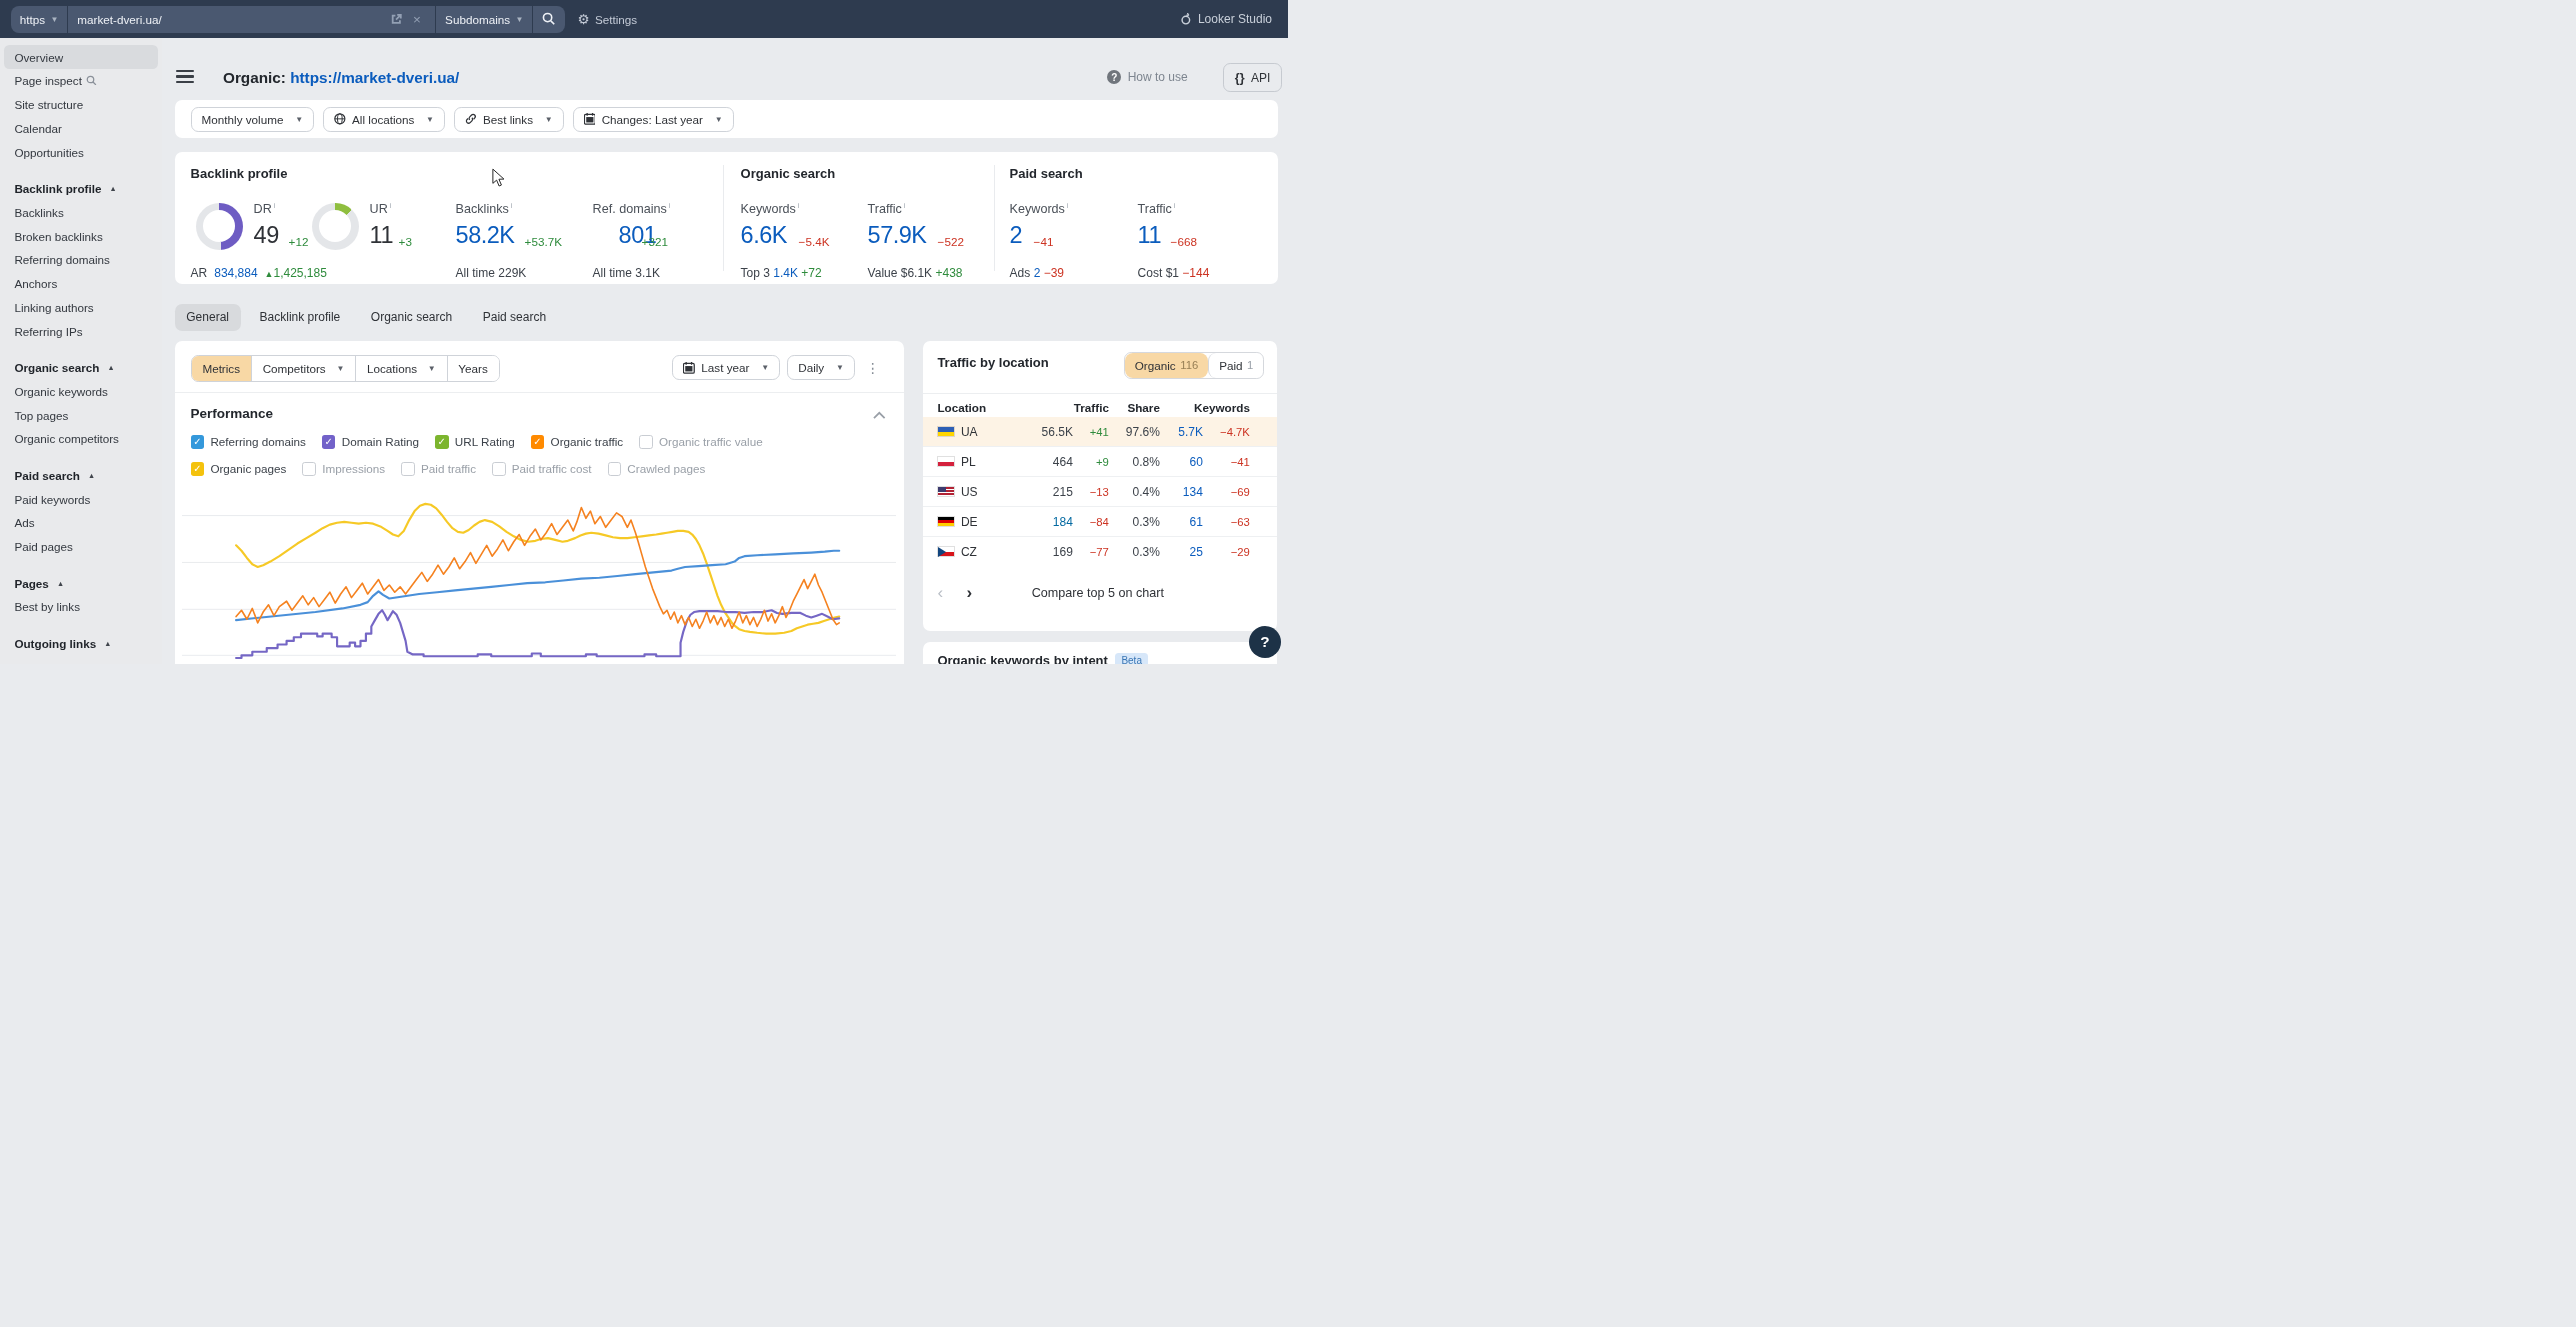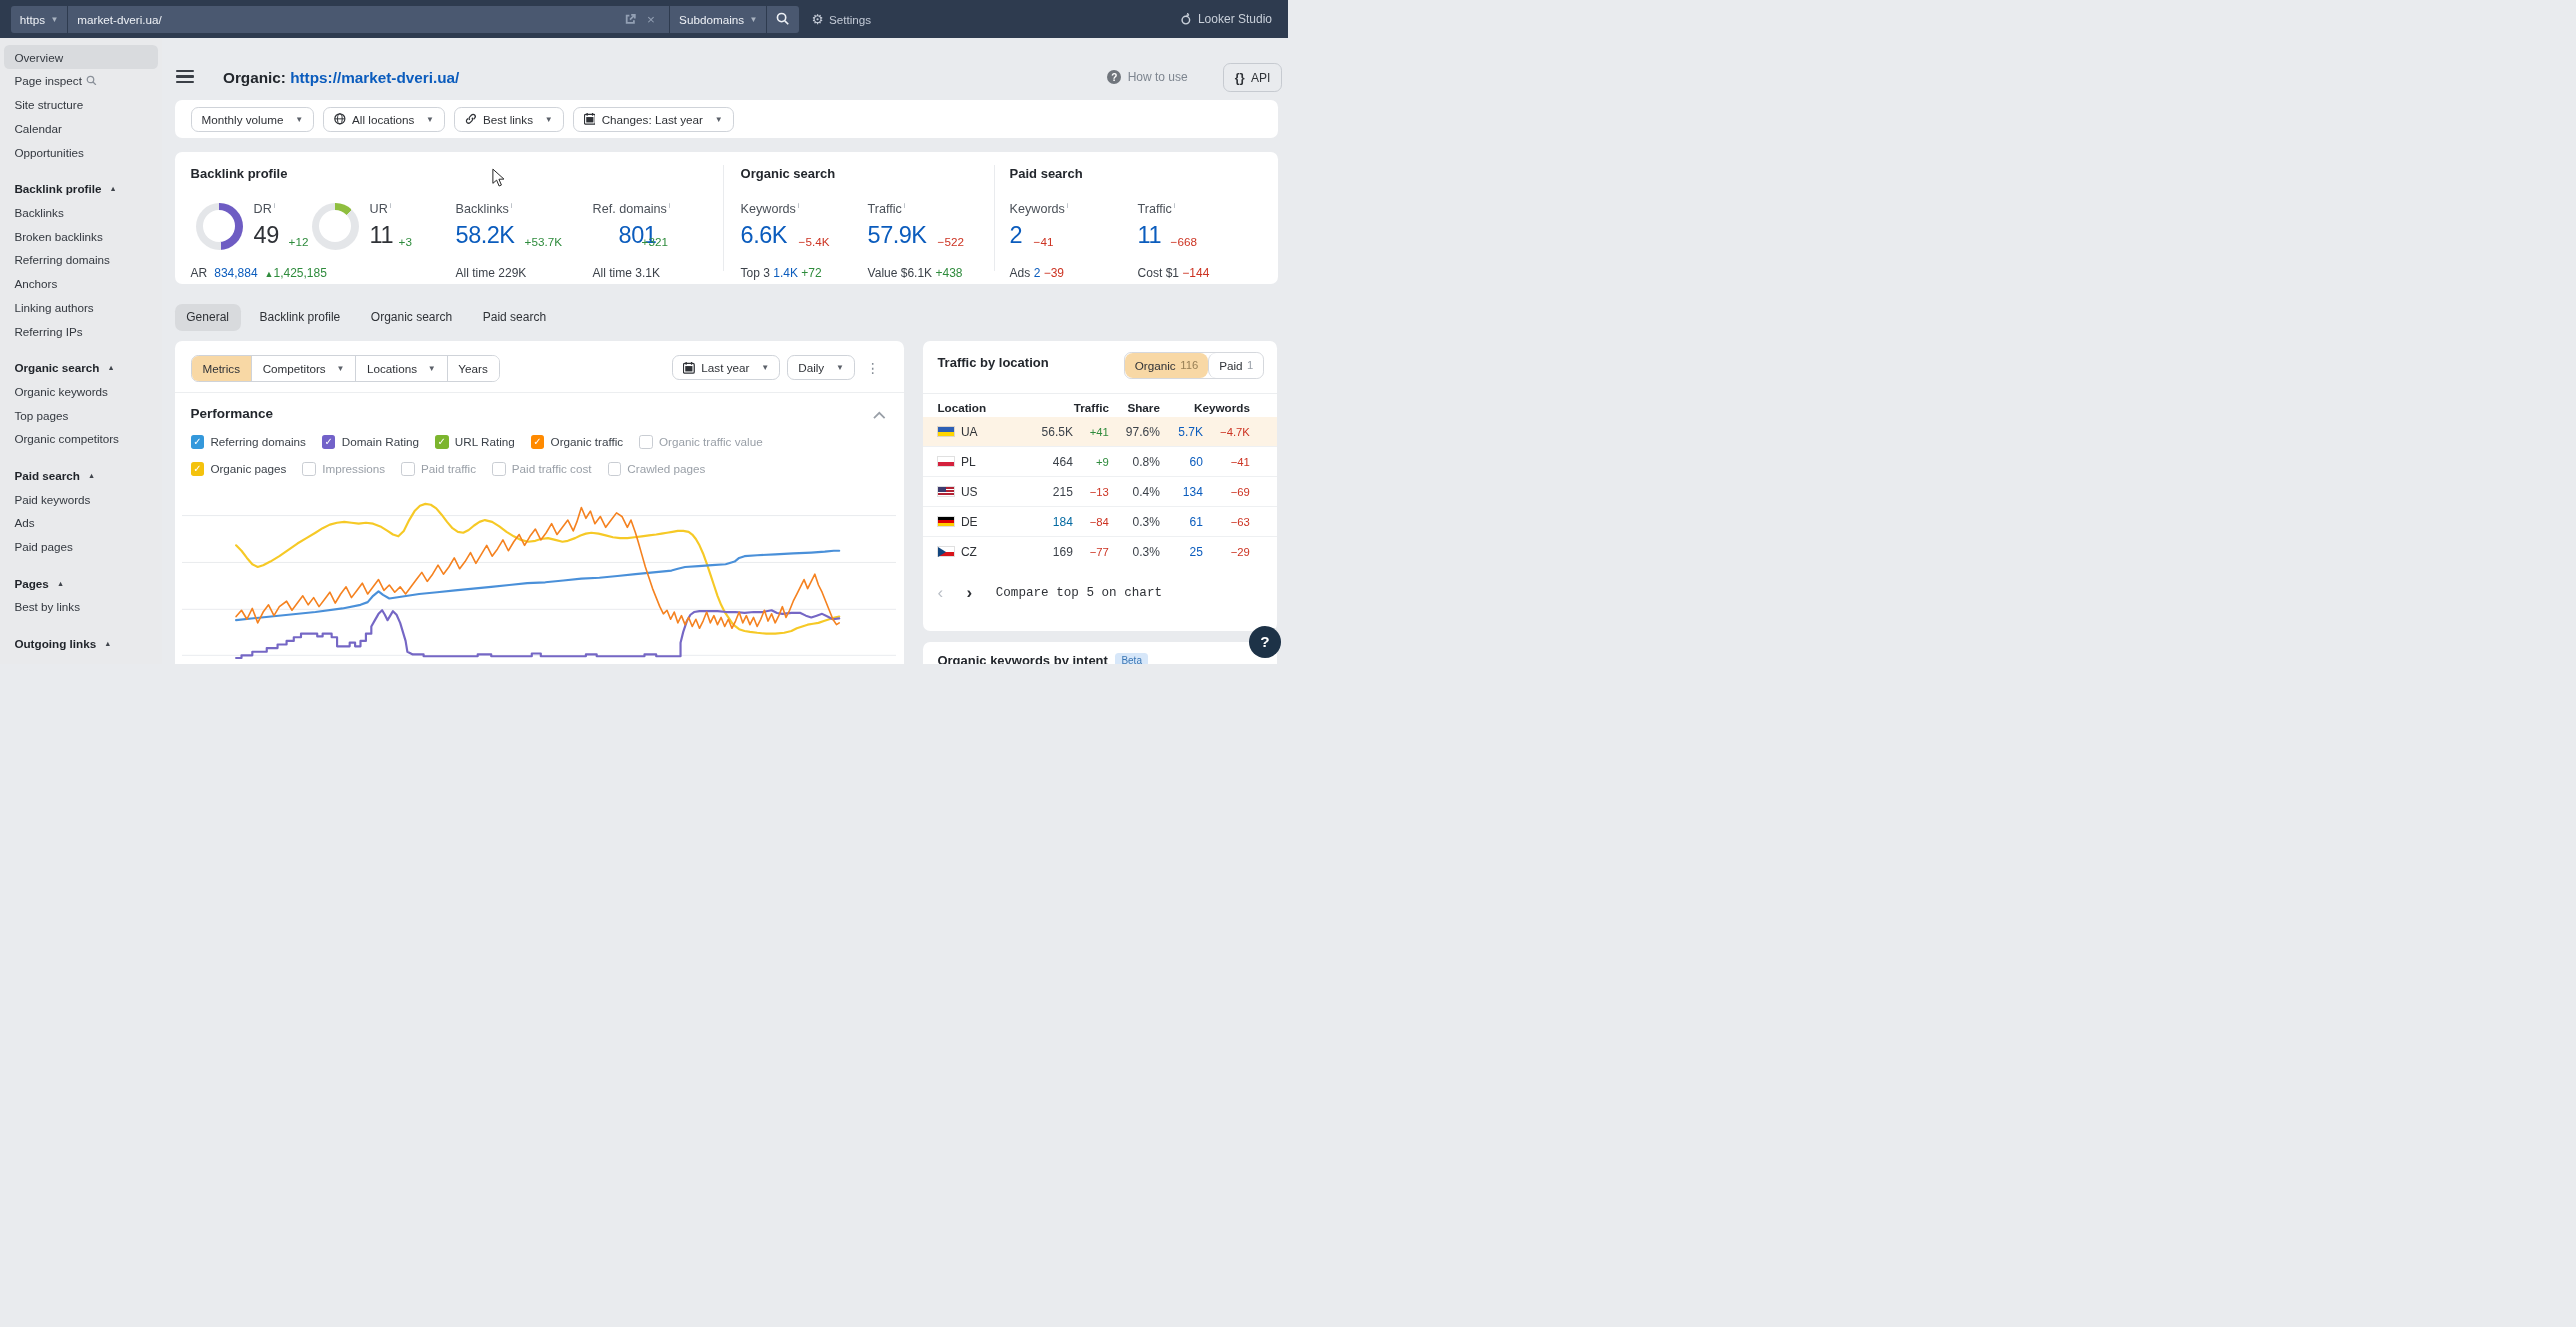--- a/index.html
+++ b/index.html
@@ -1,22 +1,22 @@
 <!DOCTYPE html>
 <html style="font-size:14.4px"><head>
 <meta charset="utf-8">
 <style>
   html,body{margin:0;padding:0;}
   body{width:1288px;height:664px;overflow:hidden;background:#e9ebee;
        font-family:"Liberation Sans","DejaVu Sans",sans-serif;color:#2f3237;position:relative;}
   .abs{position:absolute;}
   
   #topbar{left:0;top:0;width:1288px;height:38px;background:#2e3b4f;display:flex;align-items:center;}
-  #url-group{display:flex;align-items:stretch;height:27px;margin-left:10.8px;width:788px;
-             background:#4a5870;border-radius:3px;overflow:hidden;font-size:11.7px;color:#eef1f6;}
+  #url-group{display:flex;align-items:stretch;height:27px;margin-left:10.8px;width:554px;
+             background:#4a5870;border-radius:8px;overflow:hidden;font-size:11.7px;color:#eef1f6;}
   #url-group .seg{display:flex;align-items:center;padding:0 9px;}
   #url-group .sep{width:0.9px;background:#2e3b4f;}
   .caret{font-size:8px;color:#aab4c2;margin-left:5.4px;}
   #url-input{flex:1;display:flex;align-items:center;padding:0 9px;}
   #url-text{flex:1;}
   .ub-icon{color:#93a0b4;margin:0 5.4px;display:flex;align-items:center;}
   #topbar-right{display:flex;align-items:center;margin-left:12.6px;color:#c3cad6;font-size:11.7px;flex:1;}
   #settings-item{display:flex;align-items:center;gap:5.4px;cursor:default;}
   #brand{margin-left:auto;margin-right:16px;display:flex;align-items:center;gap:6.3px;color:#c9d0da;font-size:12px;}
   
@@ -91,21 +91,21 @@
   #loc-header{position:absolute;left:14.4px;top:58px;width:326px;font-size:11.7px;font-weight:bold;color:#23272d;height:16px;}
   #loc-rows{position:absolute;left:0;top:76px;width:354px;}
   .loc-row{height:29px;padding:0 14.4px;border-top:0.9px solid #eef0f2;font-size:12px;cursor:pointer;}
   .loc-row:first-child{border-top:none;}
   .loc-row.hl{background:#fdf3e5;}
   .flag{width:18px;height:11.7px;border:0.5px solid rgba(0,0,0,.12);box-sizing:border-box;}
   .num{text-align:right;} .d13{font-size:11.3px;}
   #loc-footer{position:absolute;left:14.4px;top:242px;width:326px;display:flex;align-items:center;gap:23.5px;font-size:12.6px;}
   #pg-prev{color:#b9bec6;font-size:17px;cursor:default;}
   #pg-next{color:#2f3237;font-size:17px;font-weight:bold;cursor:pointer;}
-  #compare-link{color:#2f3237;cursor:pointer;font-family:Liberation Mono, monospace;}
+  #compare-link{color:#2f3237;cursor:pointer;margin-left:36px;}
   
   #intent-card{left:761px;top:604px;width:354px;height:72px;}
   #intent-title{position:absolute;left:14.4px;top:10.8px;font-size:13px;font-weight:bold;color:#23272d;display:flex;align-items:center;gap:7.2px;}
   #beta-badge{background:#d7e7f9;color:#3a76b4;font-size:10px;font-weight:normal;border-radius:3.6px;padding:1.8px 6.3px;}
   #help-fab{position:absolute;left:1249px;top:626px;width:32px;height:32px;border-radius:50%;background:#1d3247;color:#fff;
             font-size:15.3px;font-weight:bold;display:flex;align-items:center;justify-content:center;cursor:pointer;z-index:9;}
   #cursor{position:absolute;left:492px;top:168px;z-index:99;pointer-events:none;}
 </style>
 </head>
 <body>

